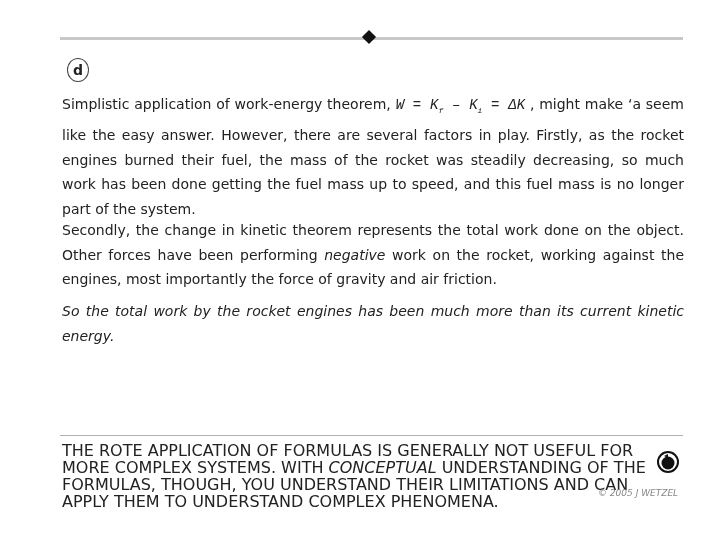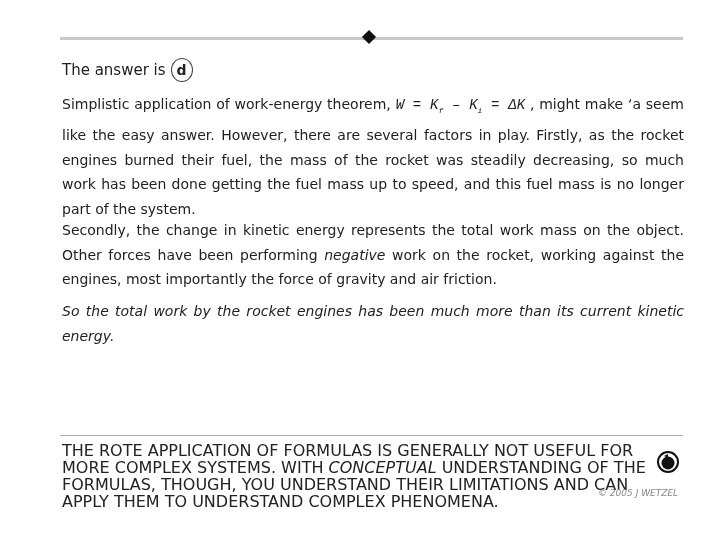--- a/index.html
+++ b/index.html
@@ -46,32 +46,31 @@
       position: absolute; left: 598px; top: 488px; font-size: 9px; color: #888; font-style: italic;
     }
   </style>
 </head>
 <body>
 
 <div class="top-rule"></div>
 <div class="diamond"></div>
 
 <div class="answer-line">
-  <span>The answer is</span>
   <span class="answer-circle">d</span>
 </div>
 
 <div class="para p1">
   <span>Simplistic application of work-energy theorem, </span>
   <span class="math"><span>W</span><span> = </span><span>K</span><sub>f</sub><span> – </span><span>K</span><sub>i</sub><span> = ΔK</span></span>
   <span>, might make ‘a seem like the easy answer.  However, there are several factors in play.  Firstly, as the rocket engines burned their fuel, the mass of the rocket was steadily decreasing, so much work has been done getting the fuel mass up to speed, and this fuel mass is no longer part of the system.</span>
 </div>
 
 <div class="para p2">
-  <span>Secondly, the change in kinetic energy represents the total work mass on the object.  Other forces have been performing </span><em>negative</em><span> work on the rocket, working against the engines, most importantly the force of gravity and air friction.</span>
+  <span>Secondly, the change in kinetic theorem represents the total work done on the object.  Other forces have been performing </span><em>negative</em><span> work on the rocket, working against the engines, most importantly the force of gravity and air friction.</span>
 </div>
 
 <div class="para p3">So the total work by the rocket engines has been much more than its current kinetic energy.</div>
 
 <div class="bottom-rule"></div>
 
 <div class="footer-text">
   <span>The rote application of formulas is generally not useful for more complex systems.</span>
   <span>With </span><em>conceptual</em><span> understanding of the formulas, though, you understand their limitations and can apply them to understand complex phenomena.</span>
 </div>

